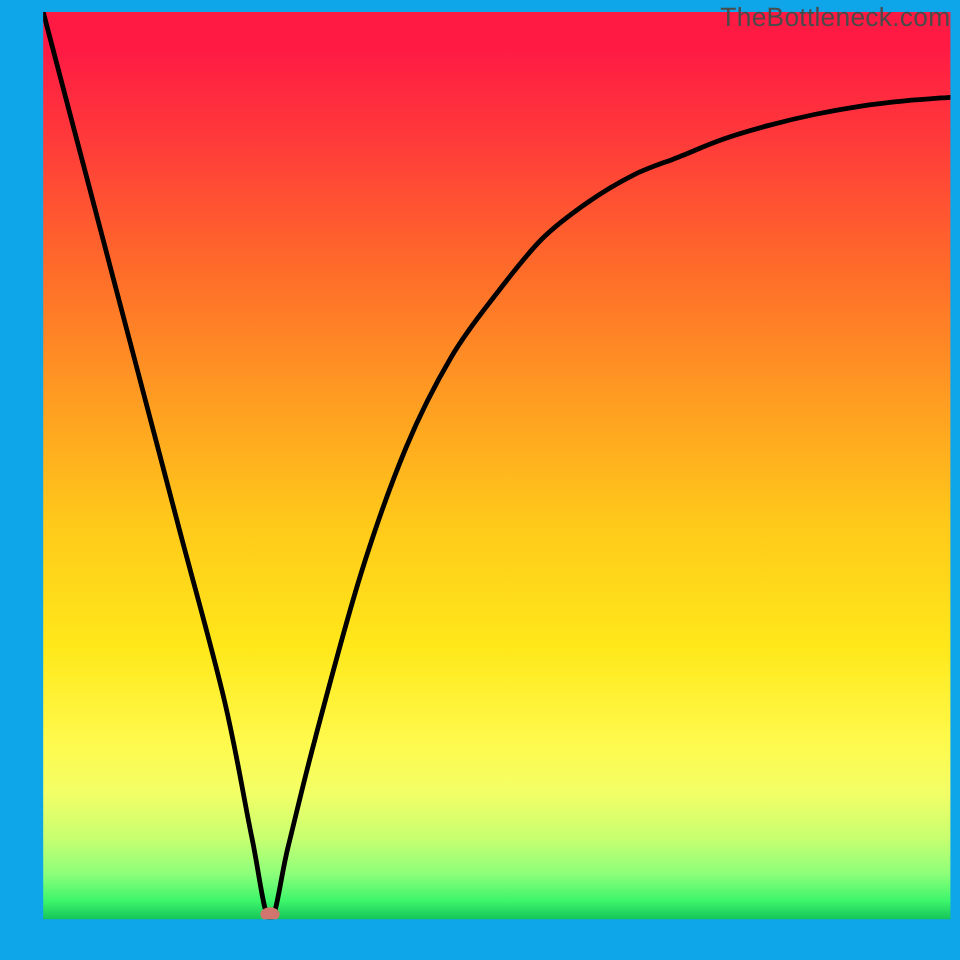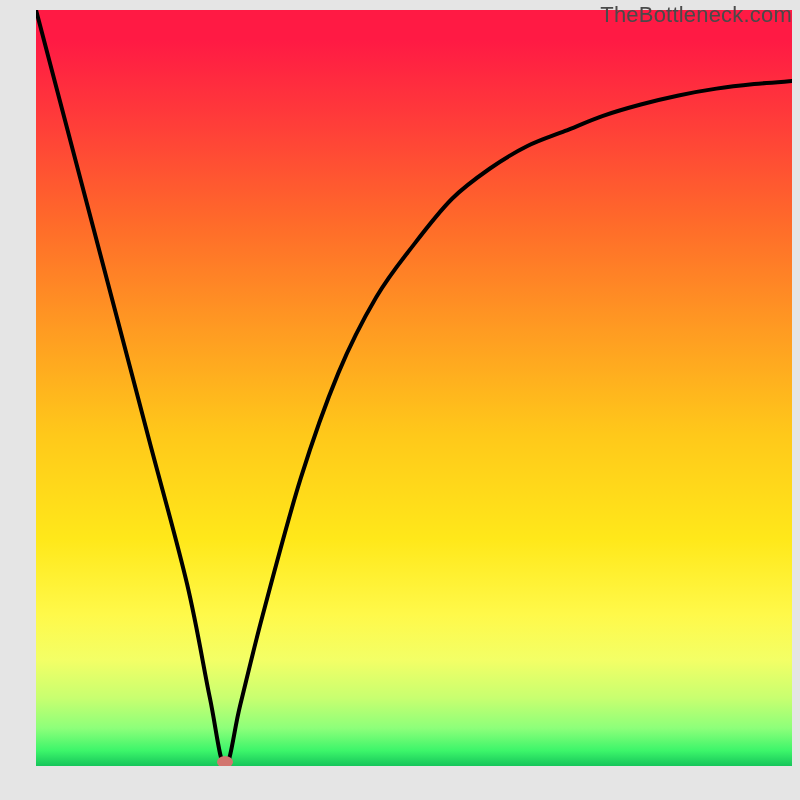--- a/index.html
+++ b/index.html
@@ -8,21 +8,21 @@
     width: 800px;
     height: 800px;
     background: #000;
     overflow: hidden;
     font-family: Arial, Helvetica, sans-serif;
   }
   .stage {
     position: relative;
     width: 800px;
     height: 800px;
-    background: #e5e5e5;
+    background: #0ea5e9;
   }
   .plot-bg {
     position: absolute;
     left: 36px;
     top: 10px;
     width: 756px;
     height: 756px;
     background: linear-gradient(
       to bottom,
       #ff1a44 0%,

